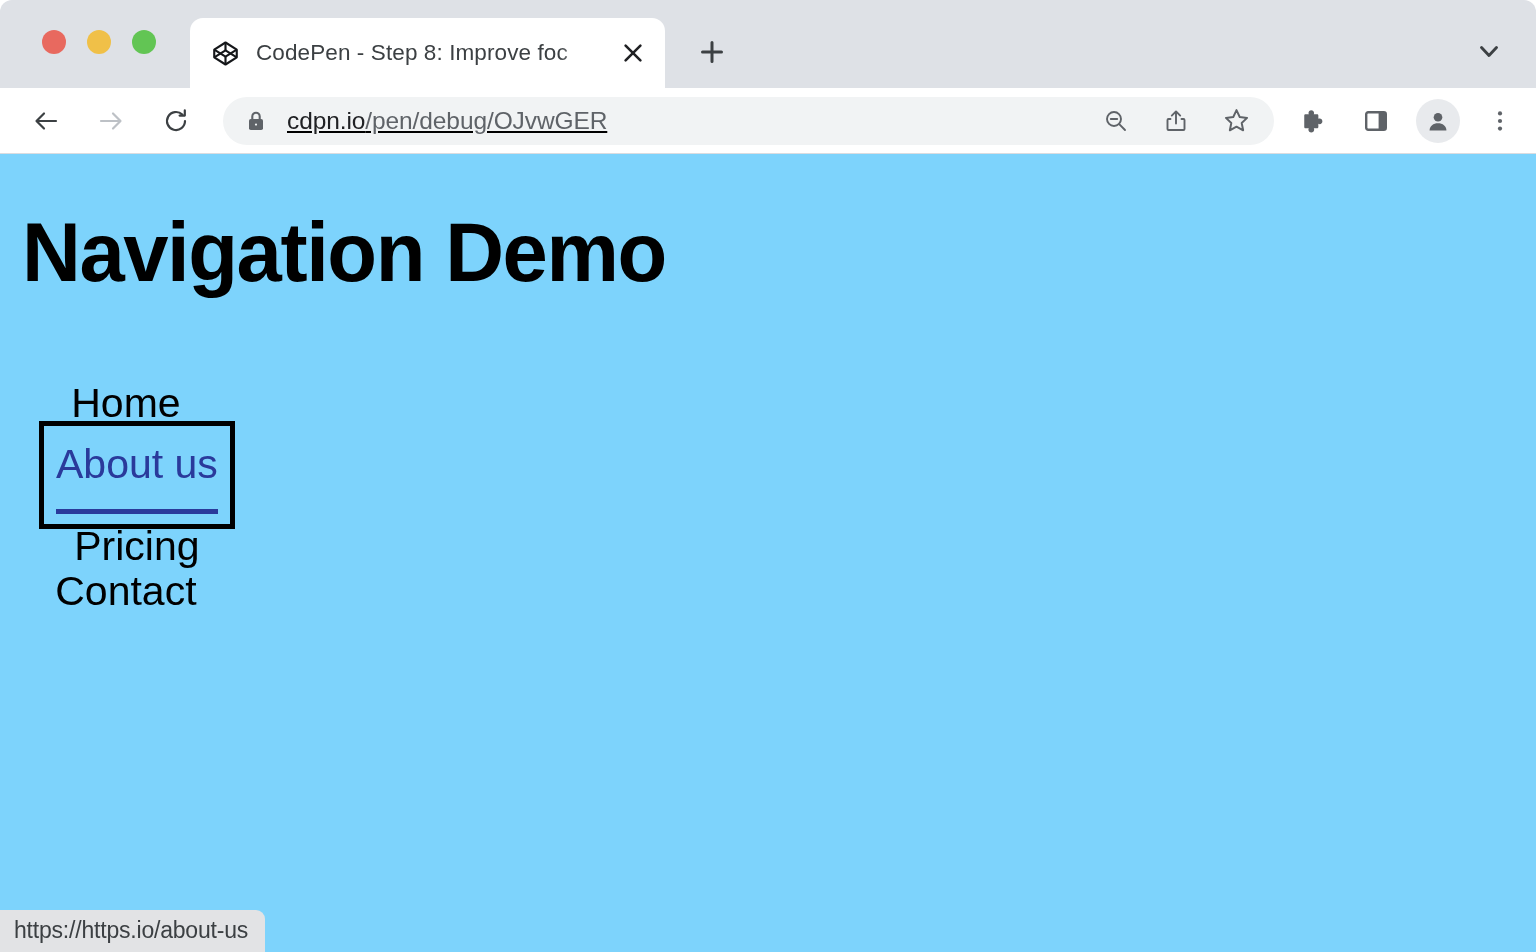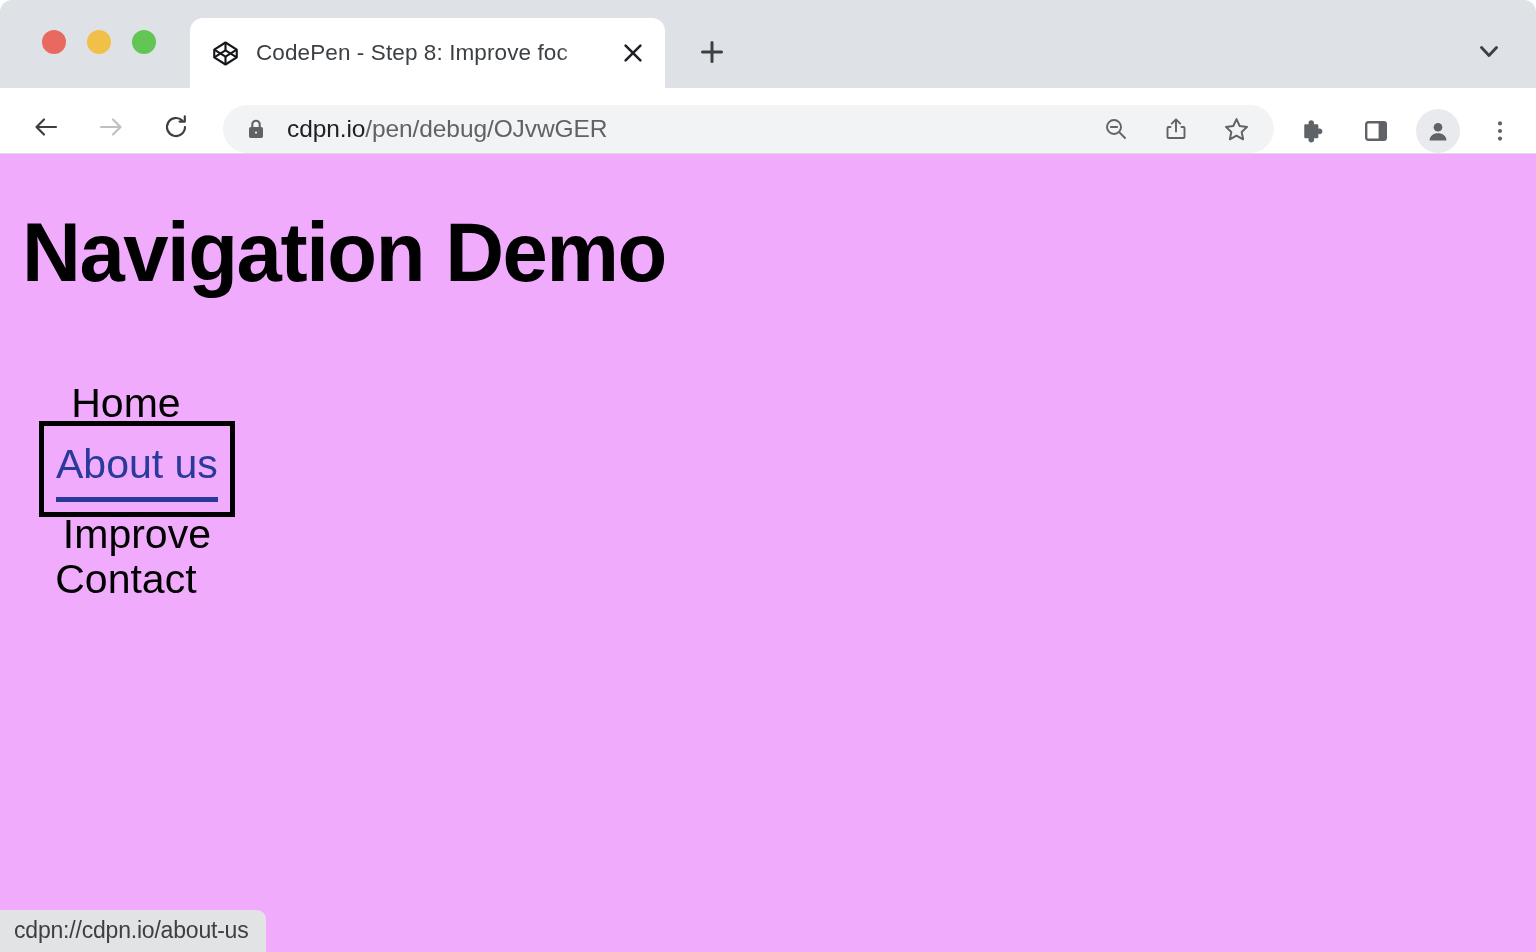--- a/index.html
+++ b/index.html
@@ -109,24 +109,25 @@
     display: flex; align-items: center; justify-content: center;
     border-radius: 50%;
   }
 
   
   .toolbar {
     height: 66px;
     background: #ffffff;
     border-bottom: 1px solid #dadce0;
     display: flex;
-    align-items: flex-end;
+    align-items: center;
     flex: 0 0 auto;
     padding: 0 14px 0 20px;
     position: relative;
+    text-decoration: underline;
   }
   .nav-btn {
     width: 52px; height: 52px;
     display: flex; align-items: center; justify-content: center;
     border-radius: 50%;
     flex: 0 0 auto;
   }
   .nav-btn.back    { margin-right: 13px; }
   .nav-btn.forward { margin-right: 13px; }
   .nav-btn.reload  { margin-right: 21px; }
@@ -184,21 +185,21 @@
   .avatar-circle {
     width: 44px; height: 44px;
     border-radius: 50%;
     background: #e8eaed;
     display: flex; align-items: center; justify-content: center;
   }
 
   
   .viewport {
     flex: 1 1 auto;
-    background: #f0abfc;
+    background: #7dd3fc;
     position: relative;
     overflow: hidden;
   }
 
   .page-heading {
     position: absolute;
     left: 22px;
     top: 56px;
     font-size: 84px;
     font-weight: 700;
@@ -233,21 +234,21 @@
 
   .nav-item.focused {
     outline: 5px solid #000000;
     padding: 16px 12px 10px 12px;
     margin-left: 22px;
   }
   .nav-item.focused + .nav-item { margin-left: 22px; }
   .nav-link.active {
     color: #2a3a9b;
     border-bottom: 5px solid #2a3a9b;
-    padding-bottom: 10px;
+    padding-bottom: 22px;
   }
 
   
   .status-bubble {
     position: absolute;
     left: 0;
     bottom: 0;
     background: #e2e3e5;
     border-top-right-radius: 9px;
     padding: 7px 17px 8px 14px;
@@ -390,22 +391,22 @@
     <h1 class="page-heading">Navigation Demo</h1>
 
     <ul class="nav-list">
       <li class="nav-item">
         <a class="nav-link" href="#">Home</a>
       </li>
       <li class="nav-item focused">
         <a class="nav-link active" href="#">About us</a>
       </li>
       <li class="nav-item">
-        <a class="nav-link" href="#">Improve</a>
+        <a class="nav-link" href="#">Pricing</a>
       </li>
       <li class="nav-item">
         <a class="nav-link" href="#">Contact</a>
       </li>
     </ul>
 
-    <div class="status-bubble">cdpn://cdpn.io/about-us</div>
+    <div class="status-bubble">https://https.io/about-us</div>
   </div>
 </div>
 
 </body></html>

